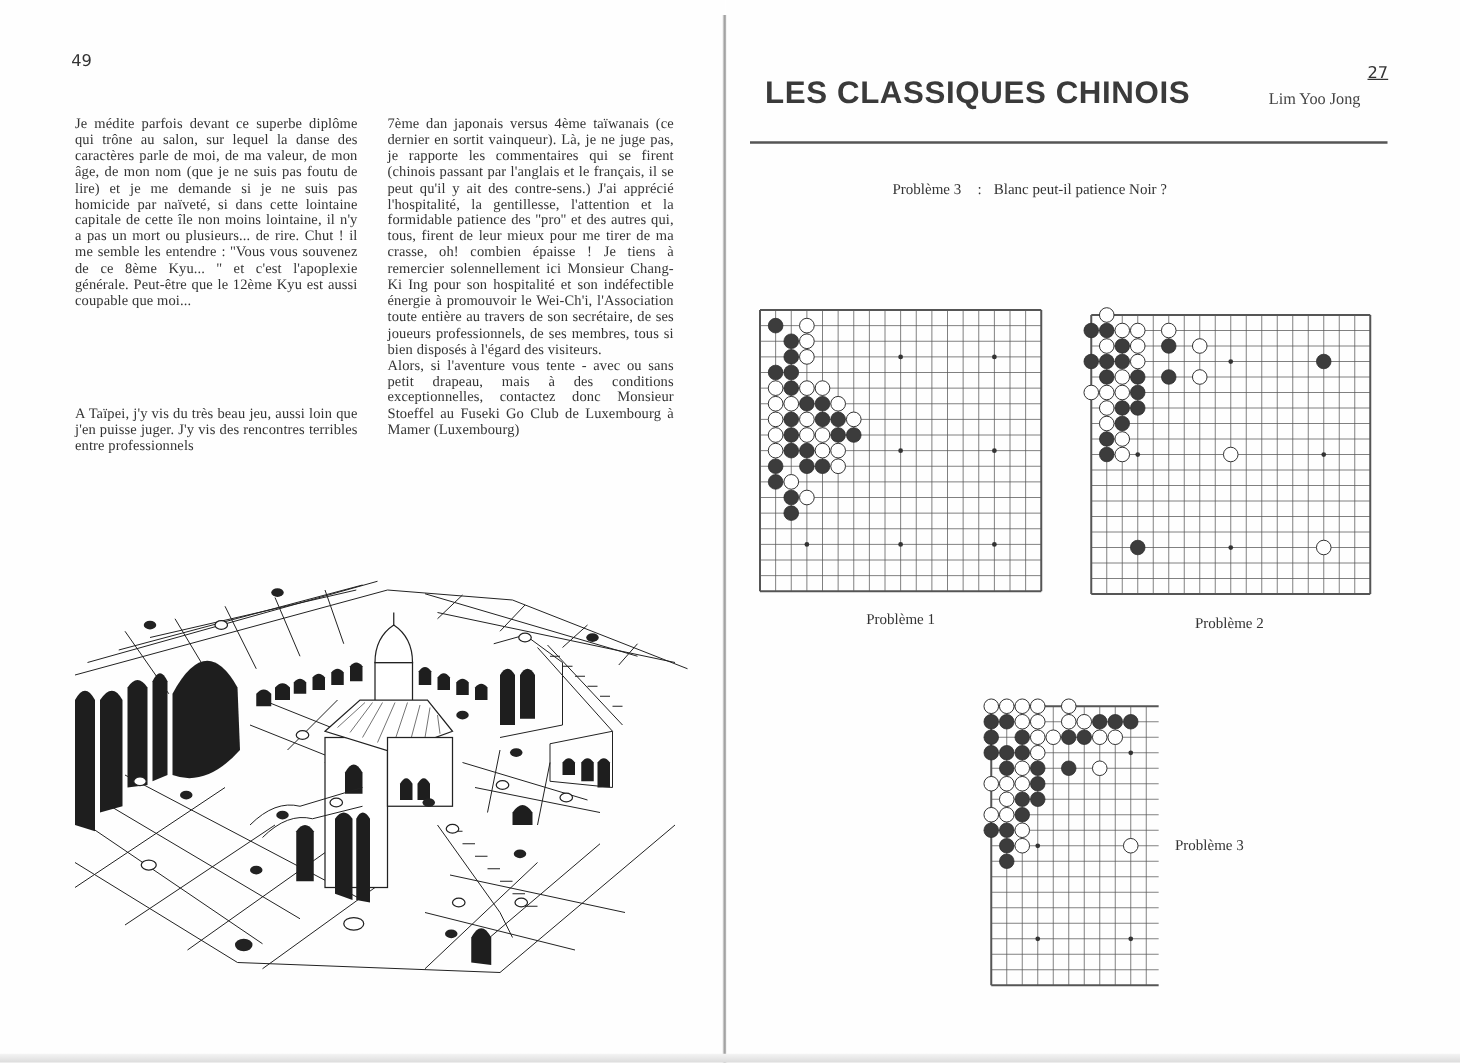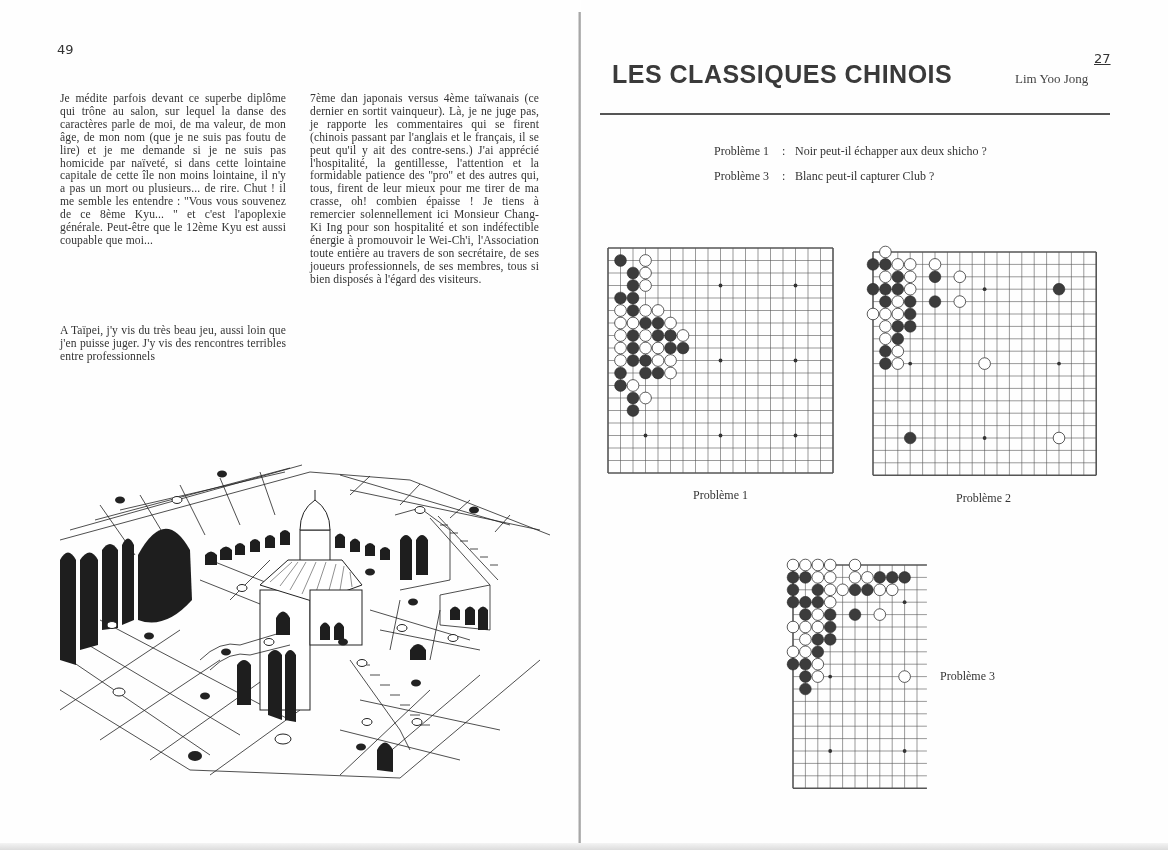--- a/index.html
+++ b/index.html
@@ -49,20 +49,21 @@
 <div class="page page-left">
   <div class="page-number" style="left:57px; top:42px;">49</div>
 
   <div class="col" style="left:60px; top:93px; width:226px;">
     <p>Je médite parfois devant ce superbe diplôme qui trône au salon, sur lequel la danse des caractères parle de moi, de ma valeur, de mon âge, de mon nom (que je ne suis pas foutu de lire) et je me demande si je ne suis pas homicide par naïveté, si dans cette lointaine capitale de cette île non moins lointaine, il n'y a pas un mort ou plusieurs... de rire. Chut ! il me semble les entendre : ''Vous vous souvenez de ce 8ème Kyu... '' et c'est l'apoplexie générale. Peut-être que le 12ème Kyu est aussi coupable que moi...</p>
     <p style="margin-top:77px;">A Taïpei, j'y vis du très beau jeu, aussi loin que j'en puisse juger. J'y vis des rencontres terribles entre professionnels</p>
   </div>
 
   <div class="col" style="left:310px; top:93px; width:229px;">
     <p>7ème dan japonais versus 4ème taïwanais (ce dernier en sortit vainqueur). Là, je ne juge pas, je rapporte les commentaires qui se firent (chinois passant par l'anglais et le français, il se peut qu'il y ait des contre-sens.) J'ai apprécié l'hospitalité, la gentillesse, l'attention et la formidable patience des ''pro'' et des autres qui, tous, firent de leur mieux pour me tirer de ma crasse, oh! combien épaisse ! Je tiens à remercier solennellement ici Monsieur Chang-Ki Ing pour son hospitalité et son indéfectible énergie à promouvoir le Wei-Ch'i, l'Association toute entière au travers de son secrétaire, de ses joueurs professionnels, de ses membres, tous si bien disposés à l'égard des visiteurs.</p>
+    <p>Alors, si l'aventure vous tente - avec ou sans petit drapeau, mais à des conditions exceptionnelles, contactez donc Monsieur Stoeffel au Fuseki Go Club de Luxembourg à Mamer (Luxembourg)</p>
   </div>
 
   <svg class="illus" width="520" height="330" viewBox="0 0 520 330">
     <g stroke="#222" stroke-width="0.8" fill="none">
 
       <path d="M20 80 L270 12 L370 20 L510 75"></path>
       <path d="M30 70 L262 5"></path>
         <path d="M55 60 L250 8"></path>
         <path d="M80 50 L245 12"></path>
       <path d="M95 95 L60 45"></path>
@@ -196,24 +197,21 @@
 
 <div class="page page-right"></div>
 
 <div class="page-number" style="left:1094px; top:51px;text-decoration:underline;">27</div>
 <div class="title">LES CLASSIQUES CHINOIS</div>
 <div class="author">Lim Yoo Jong</div>
 <div class="rule"></div>
 
 <div class="problem-list">
   <div class="problem-row">
-    <span class="lbl">Problème 1</span><span class="sep">:</span><span>Noir  peut-il échapper aux deux shicho ?</span>
-  </div>
-  <div class="problem-row">
-    <span class="lbl">Problème 3</span><span class="sep">:</span><span>Blanc peut-il capturer Club ?</span>
+    <span class="lbl">Problème 3</span><span class="sep">:</span><span>Blanc peut-il patience Noir ?</span>
   </div>
 </div>
 
 <svg class="board" id="board-0" style="left:601px; top:241px;" width="240" height="240">
     <line x1="7" y1="7" x2="232" y2="7" stroke="#555555" stroke-width="1.6"></line>
     <line x1="7" y1="19.5" x2="232" y2="19.5" stroke="#555555" stroke-width="0.6"></line>
     <line x1="7" y1="32" x2="232" y2="32" stroke="#555555" stroke-width="0.6"></line>
     <line x1="7" y1="44.5" x2="232" y2="44.5" stroke="#555555" stroke-width="0.6"></line>
     <line x1="7" y1="57" x2="232" y2="57" stroke="#555555" stroke-width="0.6"></line>
     <line x1="7" y1="69.5" x2="232" y2="69.5" stroke="#555555" stroke-width="0.6"></line>

